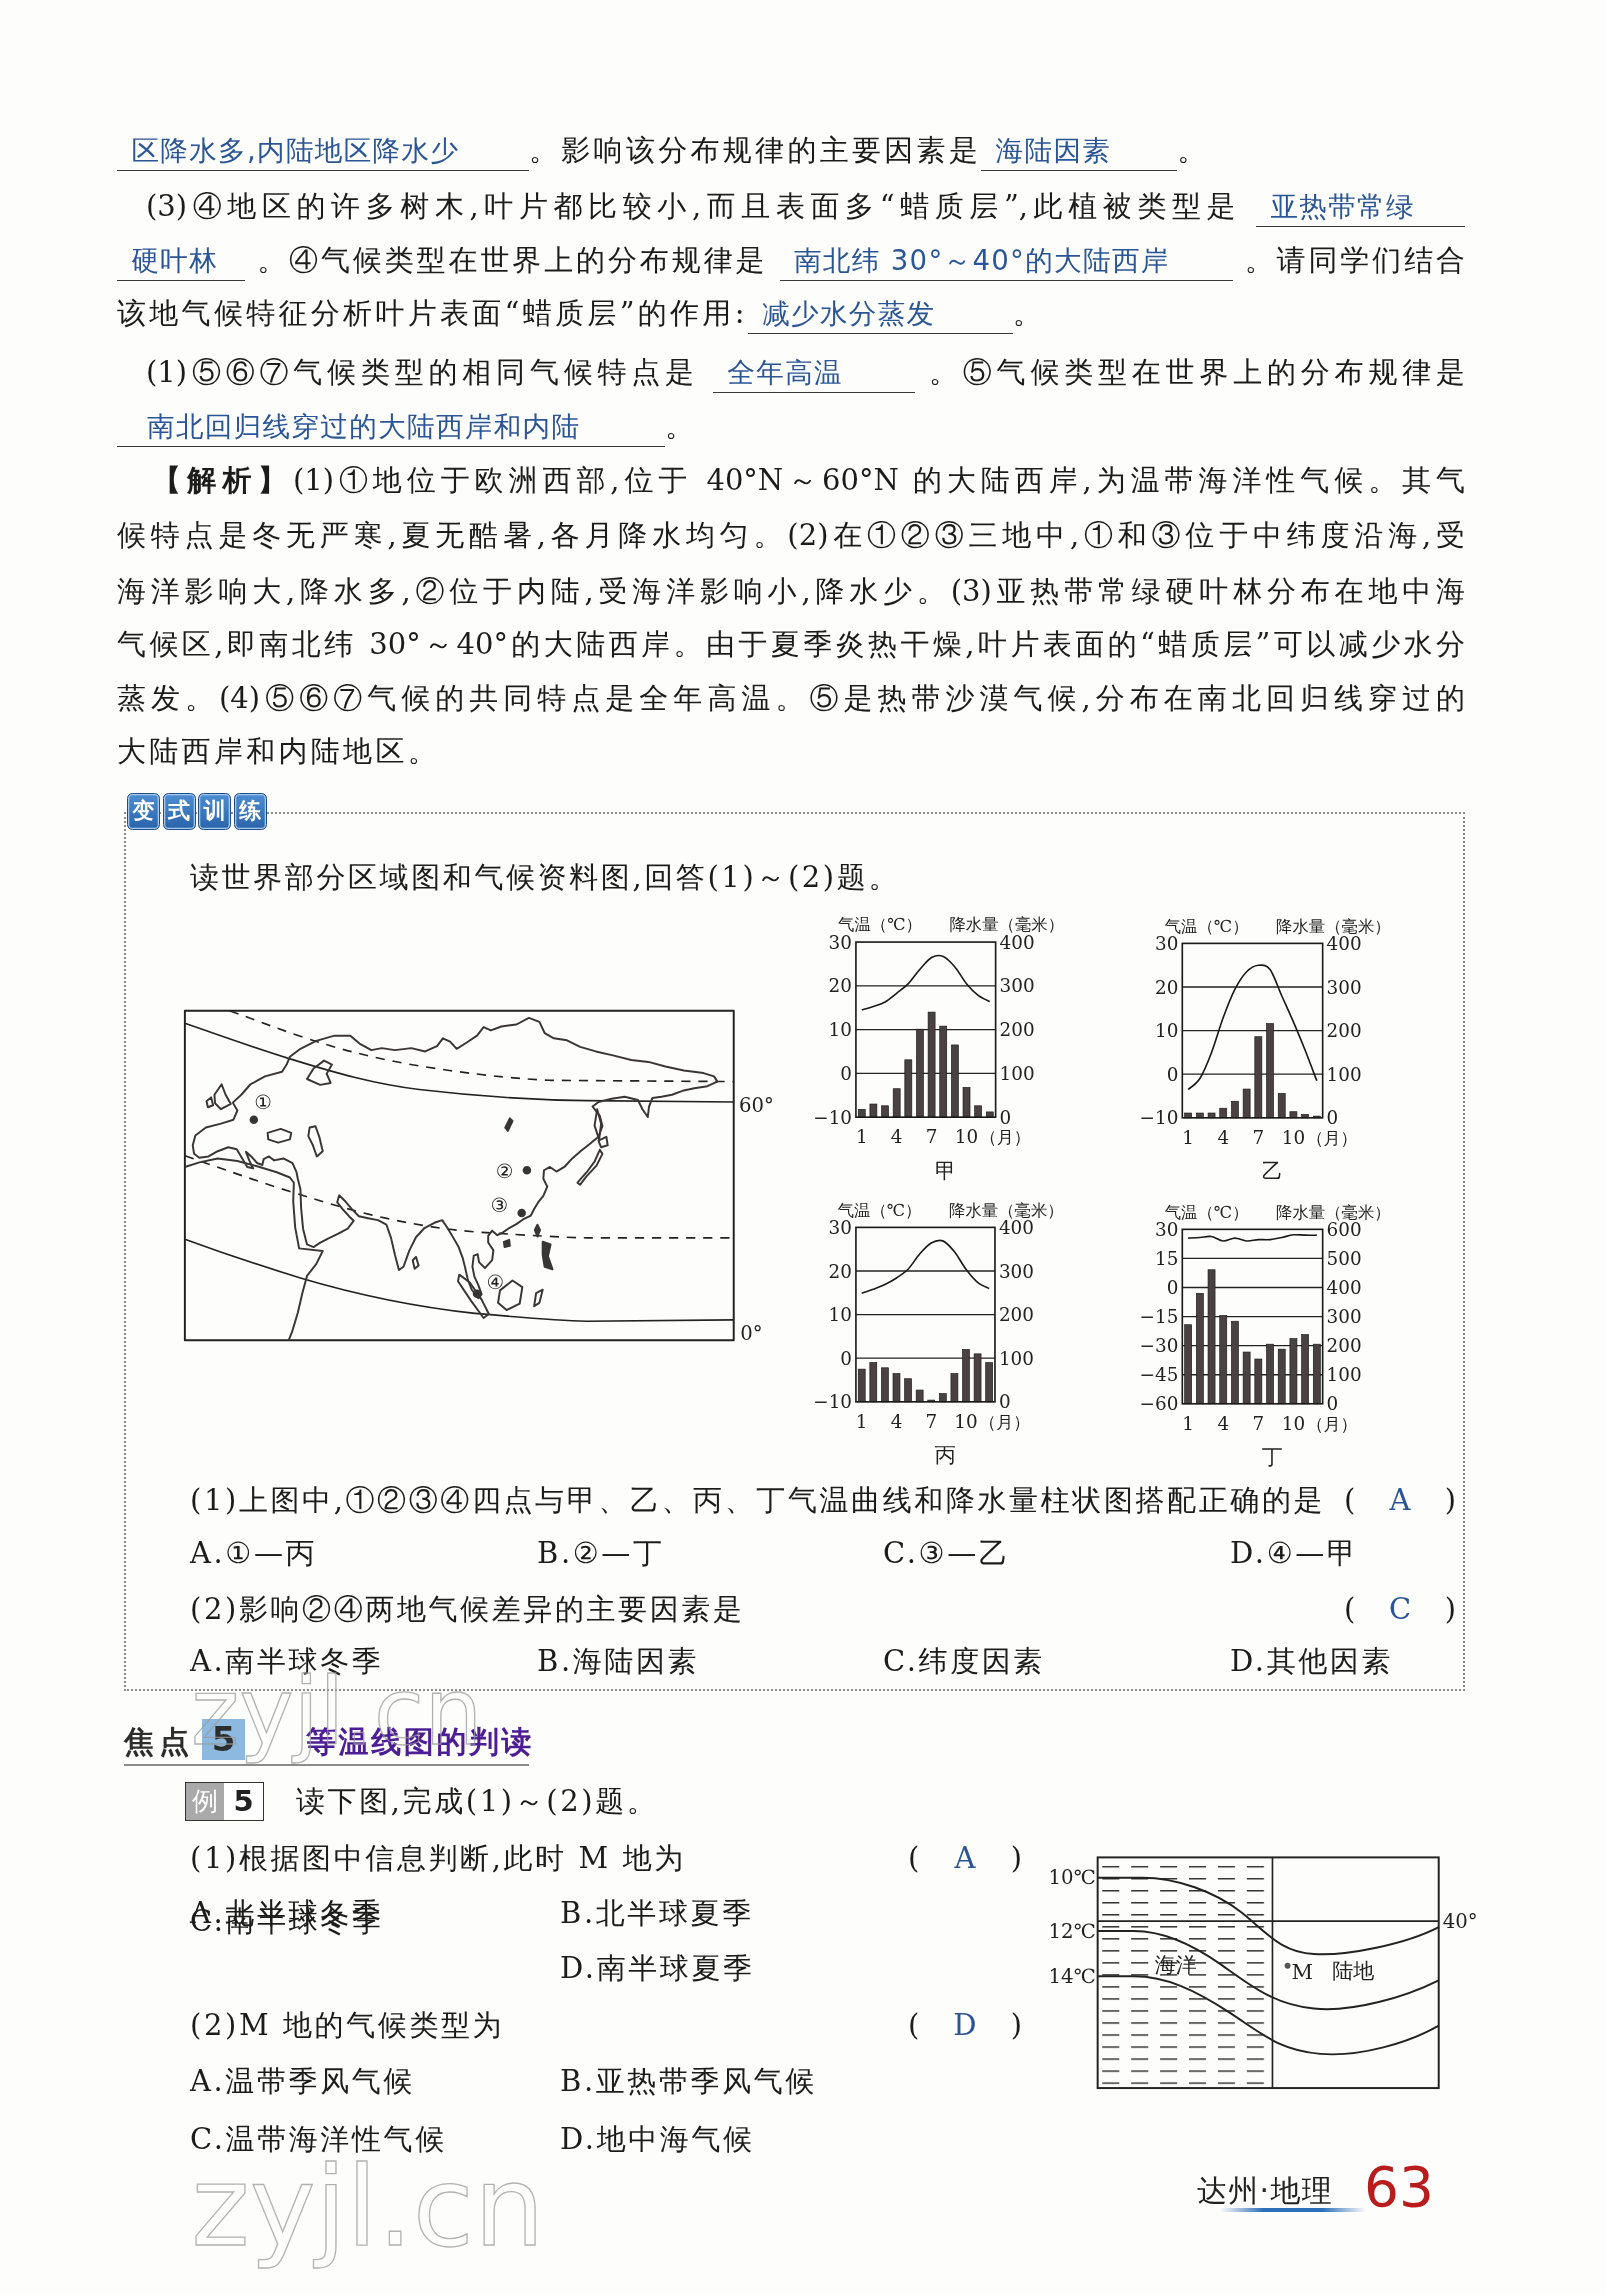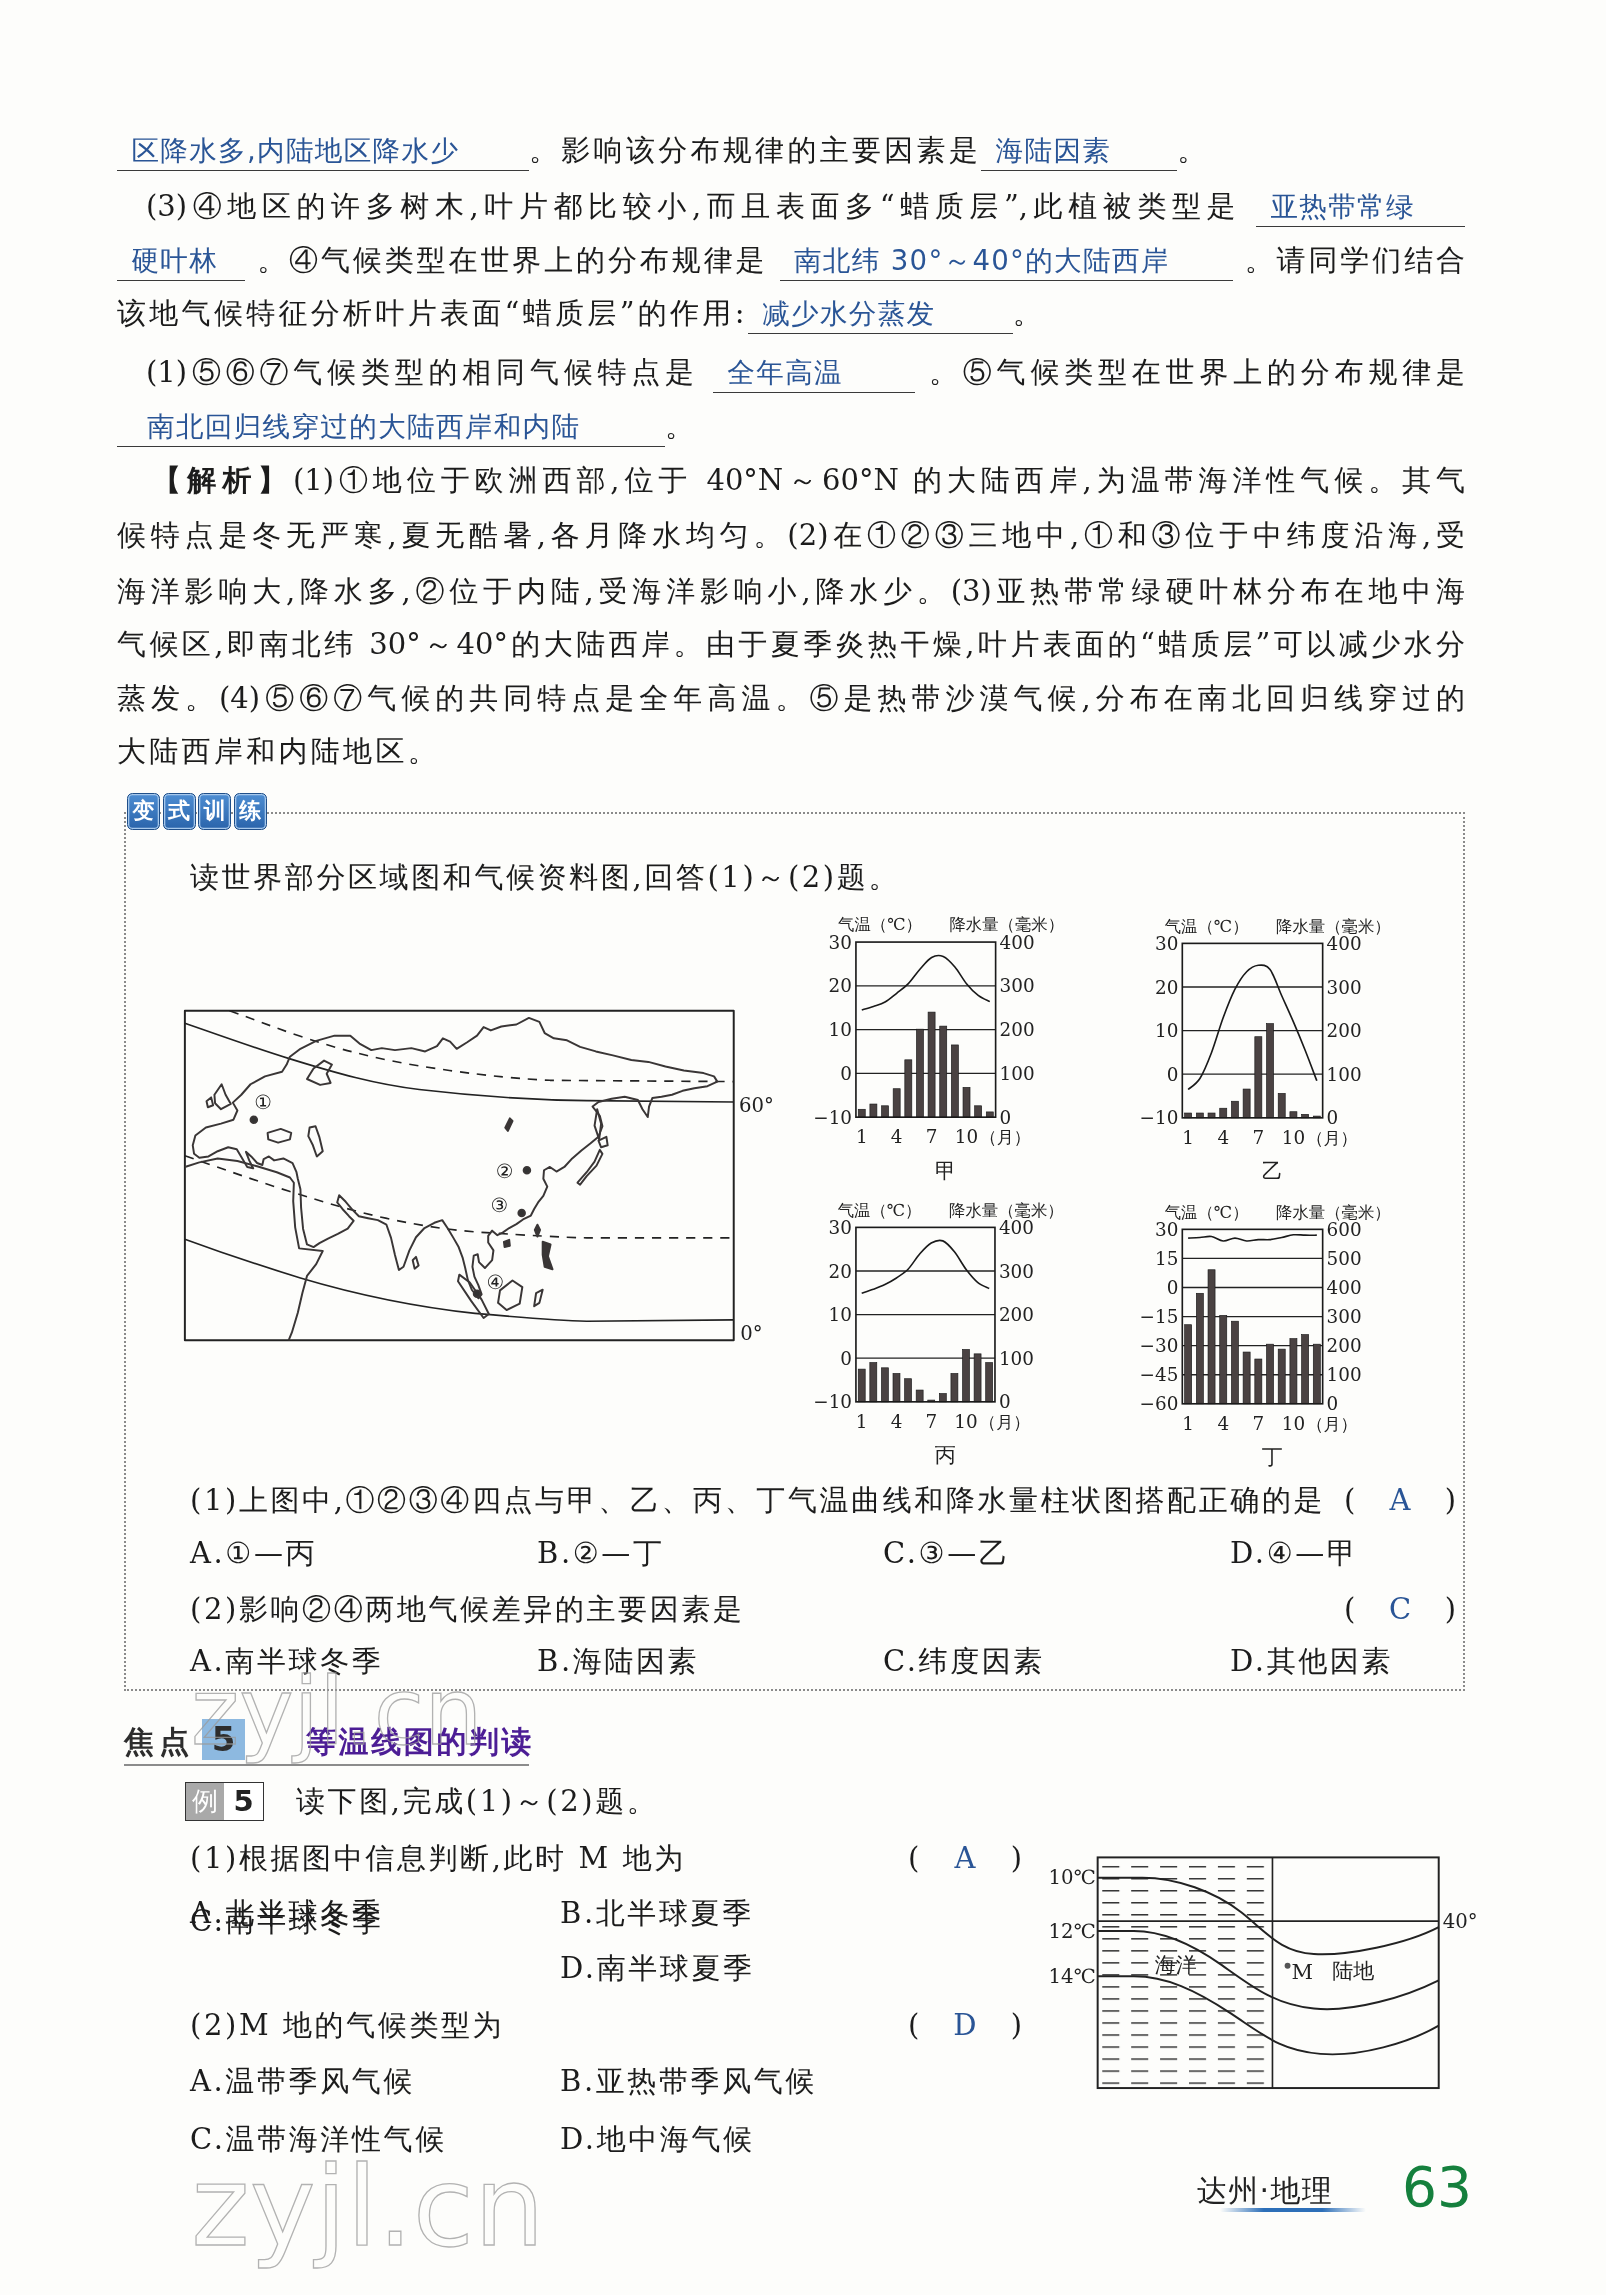--- a/index.html
+++ b/index.html
@@ -51,22 +51,22 @@
   .ex-tag { position: absolute; left: 185px; top: 1782px; width: 79px; height: 39px;
     border: 1.3px solid #333; box-sizing: border-box; display: flex; }
   .ex-tag-l { width: 38px; background: #a9a9a9; color: #fff; text-align: center;
     font: 26px/37px "DejaVu Serif", serif; }
   .ex-tag-r { flex: 1; background: #fff; color: #222; text-align: center;
     font: bold 29px/37px "DejaVu Sans", "Liberation Sans", sans-serif; }
   .footer-subject { position: absolute; left: 1197px; top: 2163px; height: 55px;
     font: 30px/55px "DejaVu Sans", "Liberation Sans", sans-serif; color: #222; white-space: nowrap; letter-spacing: 1.3px; }
   .footer-rule { position: absolute; left: 1220px; top: 2208px; width: 146px; height: 3.9px; border-radius: 2px;
     background: linear-gradient(to right, rgba(45,111,184,0), #2d6fb8 30%, #2d6fb8 70%, rgba(45,111,184,0)); }
-  .footer-num { position: absolute; left: 1402px; top: 2154px; height: 66px;
-    font: 55px/66px "DejaVu Sans", "Liberation Sans", sans-serif; color: #15803d; }
+  .footer-num { position: absolute; left: 1364px; top: 2154px; height: 66px;
+    font: 55px/66px "DejaVu Sans", "Liberation Sans", sans-serif; color: #b91c1c; }
 </style>
 </head>
 <body>
 
 <div class="page">
 
   <div class="tline left" style="left:117px; top:123px;">
     <span class="blank" style="width:412px;">区降水多,内陆地区降水少</span><span>。影响该分布规律的主要因素是</span><span class="blank" style="width:196px;">海陆因素</span><span>。</span>
   </div>
   <div class="tline just" style="left:146px; top:179px; width:1319px;">

